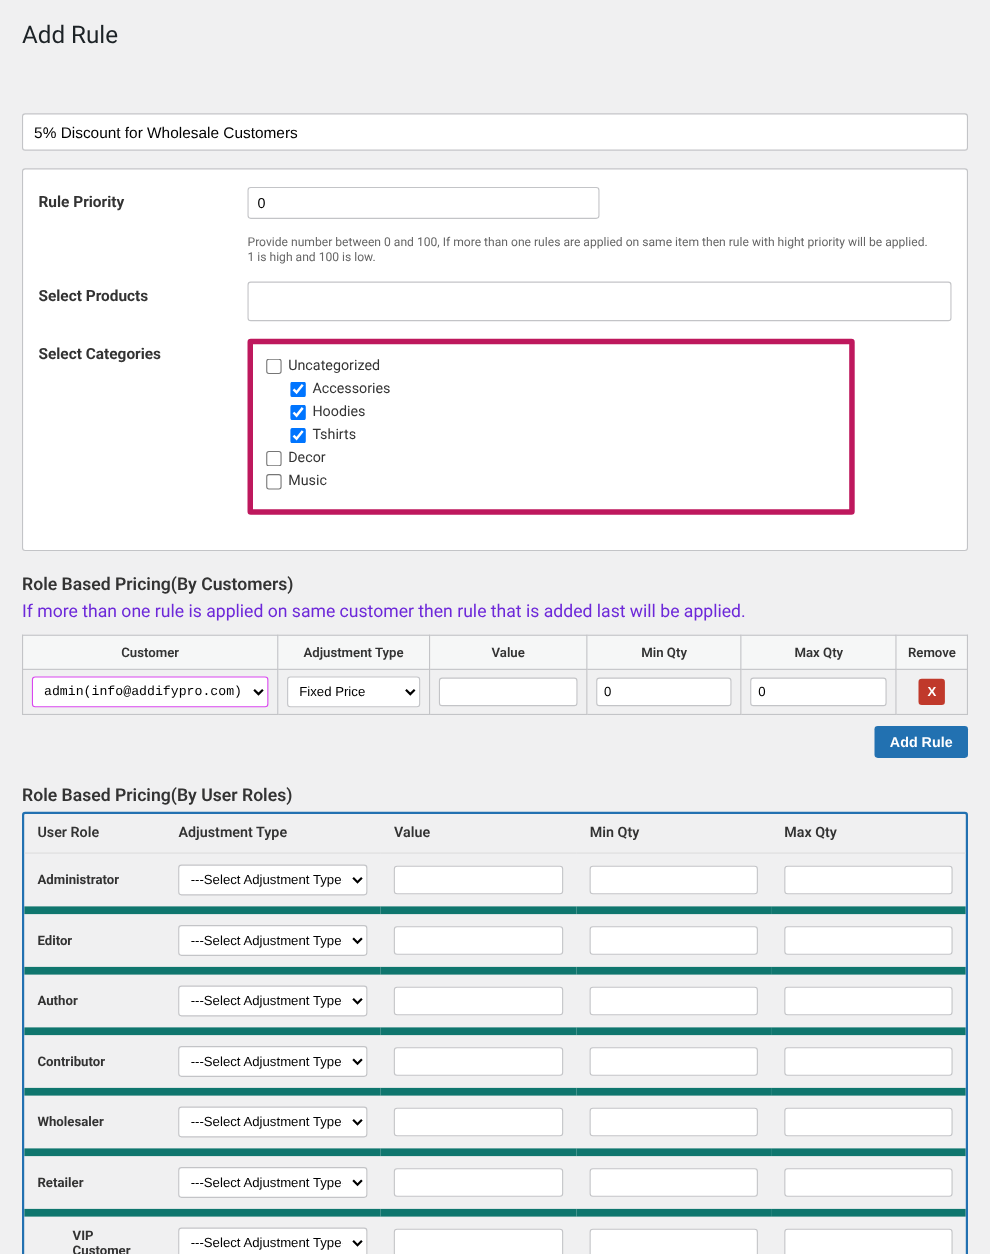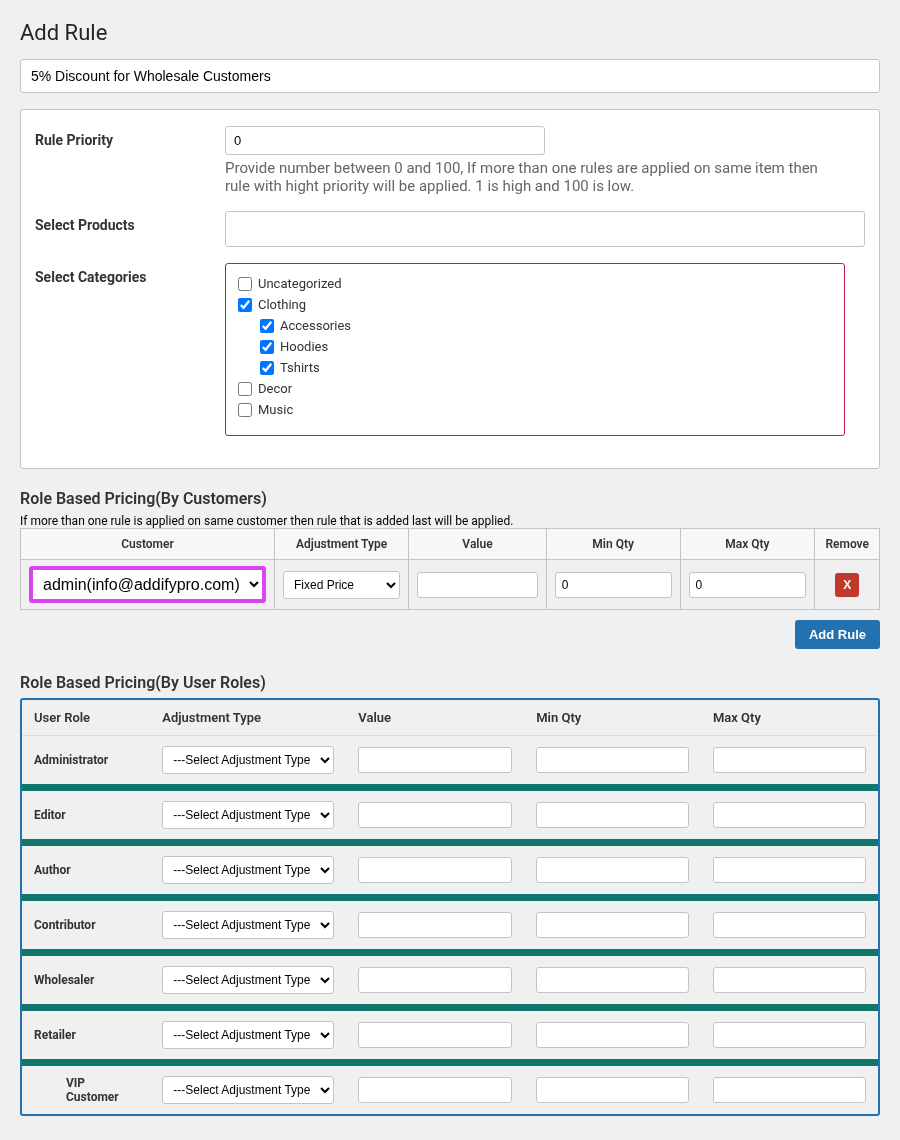--- a/index.html
+++ b/index.html
@@ -18,20 +18,21 @@
       color: #1d2327;
     }
     .page-title-input {
       width: 100%;
       padding: 8px 10px;
       font-size: 14px;
       border: 1px solid #c3c4c7;
       border-radius: 3px;
       background: #fff;
       margin-bottom: 16px;
+      margin-top: 44px;
     }
     .card {
       background: #fff;
       border: 1px solid #c3c4c7;
       border-radius: 3px;
       margin-bottom: 20px;
     }
     .card-header {
       display: flex;
       justify-content: space-between;
@@ -65,37 +66,37 @@
       flex: 1;
     }
     .form-input {
       width: 320px;
       padding: 6px 8px;
       border: 1px solid #c3c4c7;
       border-radius: 3px;
       font-size: 13px;
     }
     .form-hint {
-      font-size: 15px;
+      font-size: 11px;
       color: #666;
-      margin-top: 4px;
+      margin-top: 15px;
       max-width: 620px;
     }
     .products-input {
       width: 100%;
       padding: 8px;
       border: 1px solid #c3c4c7;
       border-radius: 3px;
       min-height: 36px;
     }
     .categories-box {
-      border: 1px solid #be185d;
+      border: 5px solid #be185d;
       border-radius: 3px;
       padding: 12px;
-      width: 620px;
+      width: 552px;
     }
     .checkbox-item {
       display: flex;
       align-items: center;
       margin-bottom: 6px;
       font-size: 13px;
     }
     .checkbox-item input[type="checkbox"] {
       margin-right: 6px;
       width: 14px;
@@ -104,22 +105,23 @@
     .checkbox-indent {
       margin-left: 22px;
     }
     .section-title {
       font-size: 16px;
       font-weight: 600;
       margin-bottom: 6px;
       margin-top: 0;
     }
     .section-desc {
-      font-size: 12px;
-      color: #000000;
+      font-size: 16px;
+      color: #6d28d9;
+      margin-bottom: 12px;
     }
     
     .pricing-table {
       width: 100%;
       border-collapse: collapse;
       font-size: 12px;
     }
     .pricing-table th {
       background: #f6f7f7;
       border: 1px solid #c3c4c7;
@@ -133,24 +135,25 @@
       padding: 6px 8px;
       text-align: center;
     }
     .customer-select-wrap {
       display: flex;
       align-items: center;
       gap: 4px;
     }
     .customer-select {
       padding: 5px 6px;
-      border: 4px solid #d946ef;
-      border-radius: 3px;
-      font-size: 16px;
+      border: 1px solid #d946ef;
+      border-radius: 3px;
+      font-size: 12px;
       background: #fff;
+      font-family: Liberation Mono, monospace;
     }
     .adj-select {
       padding: 5px 6px;
       border: 1px solid #c3c4c7;
       border-radius: 3px;
       font-size: 12px;
       background: #fff;
       width: 100%;
     }
     .value-input {
@@ -245,24 +248,20 @@
     </div>
 
     <div class="form-row">
       <div class="form-label">Select Categories</div>
       <div class="form-control-wrap">
         <div class="categories-box" id="categories-container">
 
         <div class="checkbox-item">
               <input type="checkbox" style="">
               <span>Uncategorized</span>
-            </div>
-            <div class="checkbox-item">
-              <input type="checkbox" checked="" style="">
-              <span>Clothing</span>
             </div>
             <div class="checkbox-item checkbox-indent">
               <input type="checkbox" checked="" style="">
               <span>Accessories</span>
             </div>
             <div class="checkbox-item checkbox-indent">
               <input type="checkbox" checked="" style="">
               <span>Hoodies</span>
             </div>
             <div class="checkbox-item checkbox-indent">

